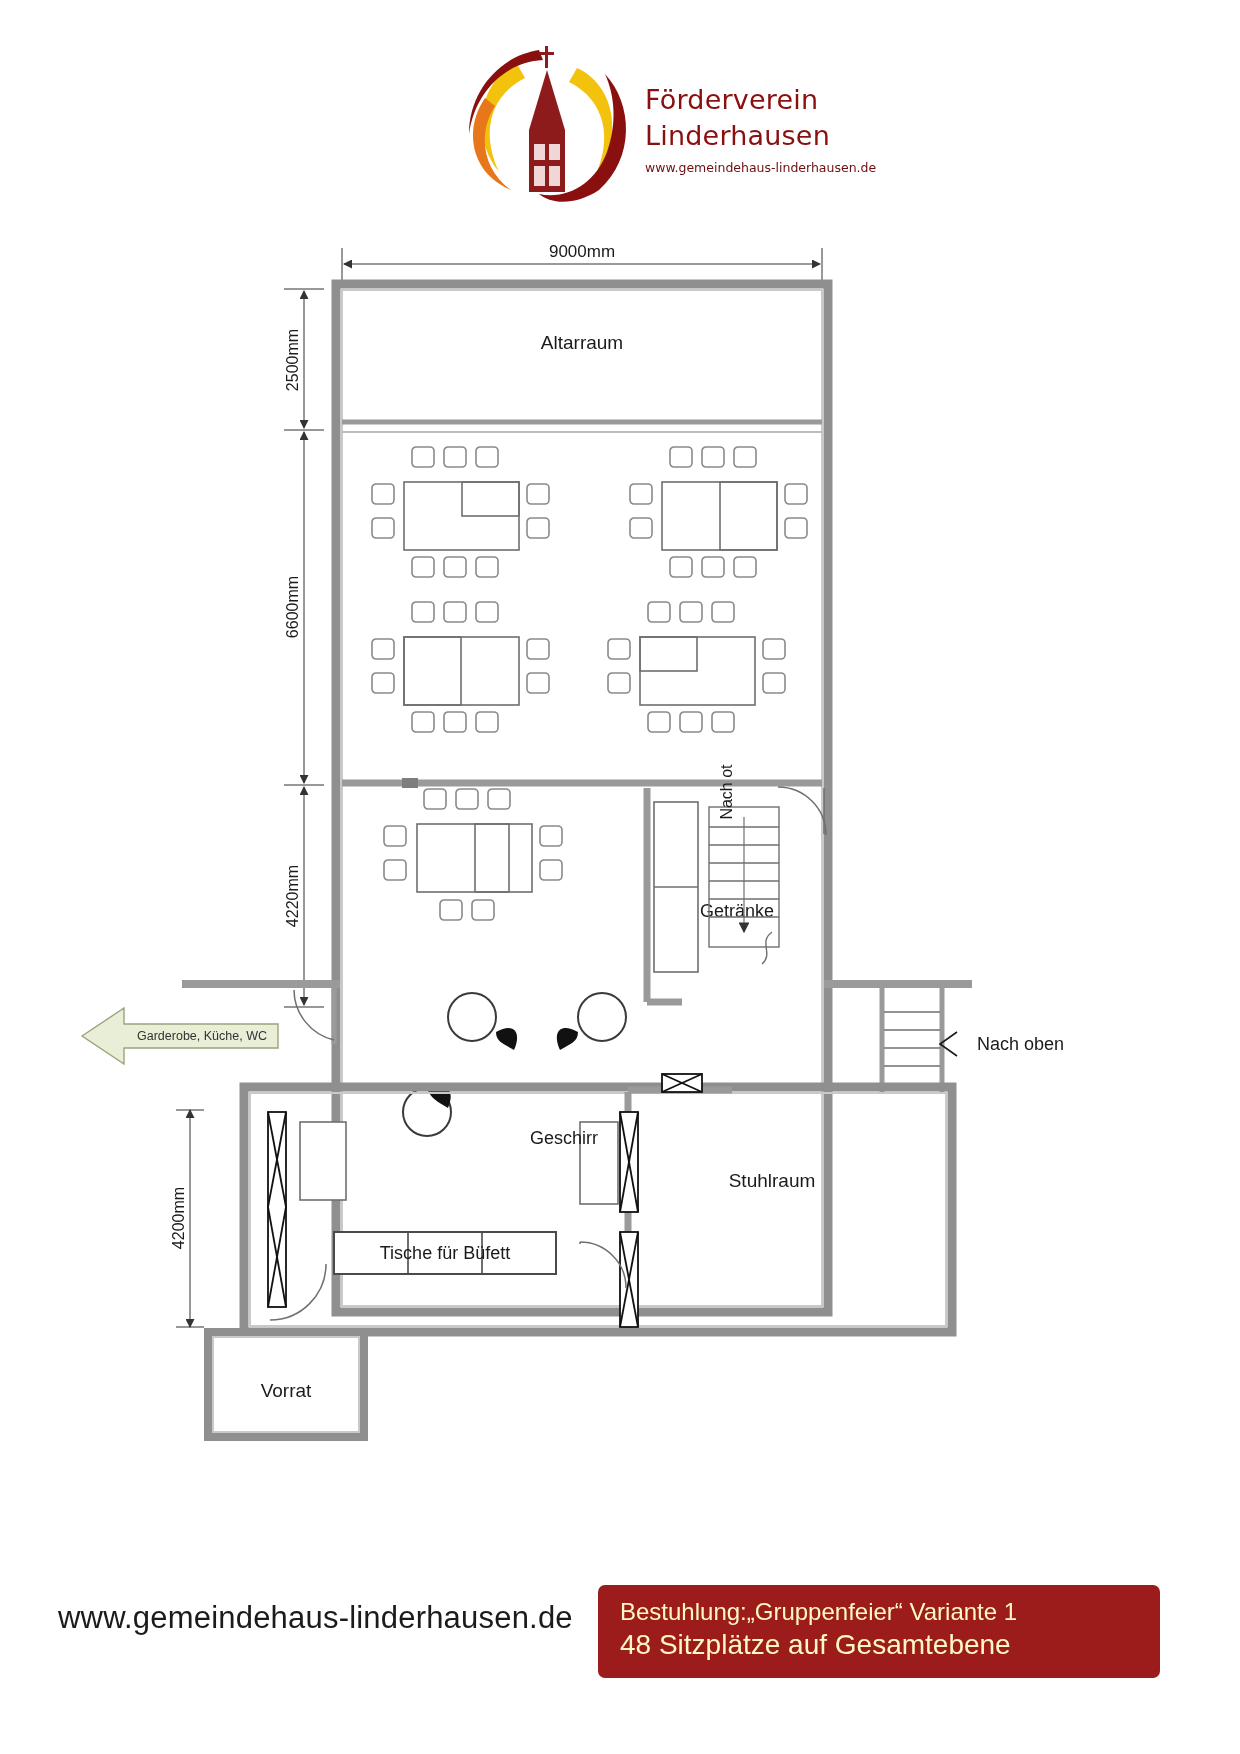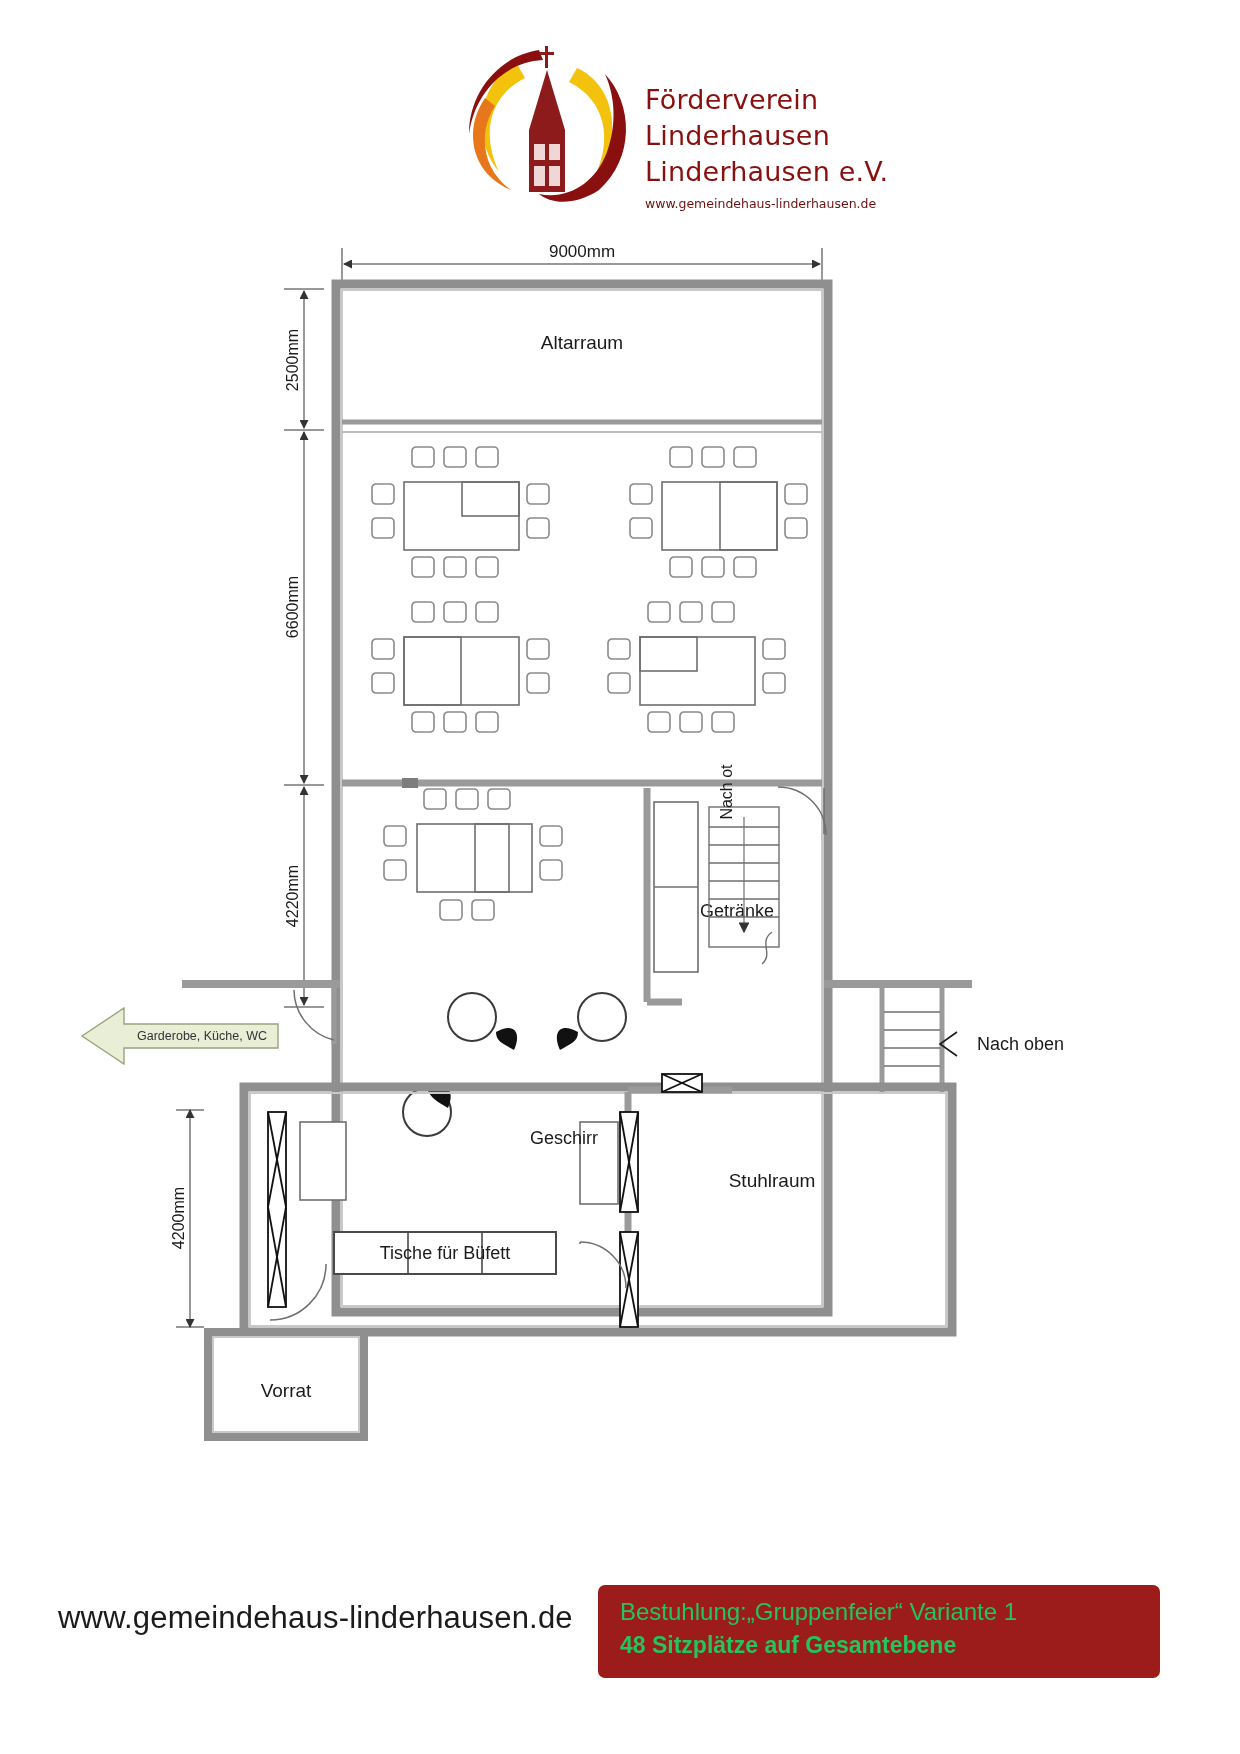--- a/index.html
+++ b/index.html
@@ -25,25 +25,25 @@
   
   #plan{position:absolute;left:72px;top:232px;width:1120px;height:1240px;}
   #plan svg{display:block;}
   
   #footer-url{
     position:absolute;left:58px;top:1600px;
     font-size:31px;color:#1b1b1b;letter-spacing:.2px;
   }
   #caption-box{
     position:absolute;left:598px;top:1585px;width:562px;height:93px;
-    background:#9c1b1b;border-radius:7px;color:#22c55e;
+    background:#9c1b1b;border-radius:7px;color:#fef9c3;
     box-sizing:border-box;padding:11px 0 0 22px;
   }
   #caption-line1{font-size:24px;line-height:32px;font-weight:400;}
-  #caption-line2{font-size:23px;line-height:34px;font-weight:bold;}
+  #caption-line2{font-size:28px;line-height:34px;font-weight:normal;}
   .txt{font-family:"Liberation Sans", sans-serif;}
 </style>
 </head>
 <body>
 
 <div id="logo-block">
   <div id="logo-mark">
     <svg viewBox="0 0 185 185" width="185" height="185">
 
       <path d="M62 30 C22 48 16 104 44 138 C26 100 34 62 70 44 Z" fill="#f2c20c"></path>
@@ -62,21 +62,20 @@
       <rect x="79" y="132" width="11" height="20" fill="#f0d6d6"></rect>
       <rect x="94" y="132" width="11" height="20" fill="#f0d6d6"></rect>
 
       <rect x="90" y="12" width="3" height="22" fill="#8e1b1b"></rect>
       <rect x="84" y="18" width="15" height="3" fill="#8e1b1b"></rect>
     </svg>
   </div>
   <div id="logo-text">
     <div class="logo-line">Förderverein</div>
     <div class="logo-line">Linderhausen</div>
-    <div class="logo-line">Linderhausen e.V.</div>
     <div id="logo-url">www.gemeindehaus-linderhausen.de</div>
   </div>
 </div>
 
 <div id="plan">
 <svg viewBox="0 0 1120 1240" width="1120" height="1240">
   <defs>
     <marker id="ar" markerWidth="9" markerHeight="9" refX="8" refY="4.5" orient="auto">
       <path d="M0,0 L9,4.5 L0,9 Z" fill="#333"></path>
     </marker>

